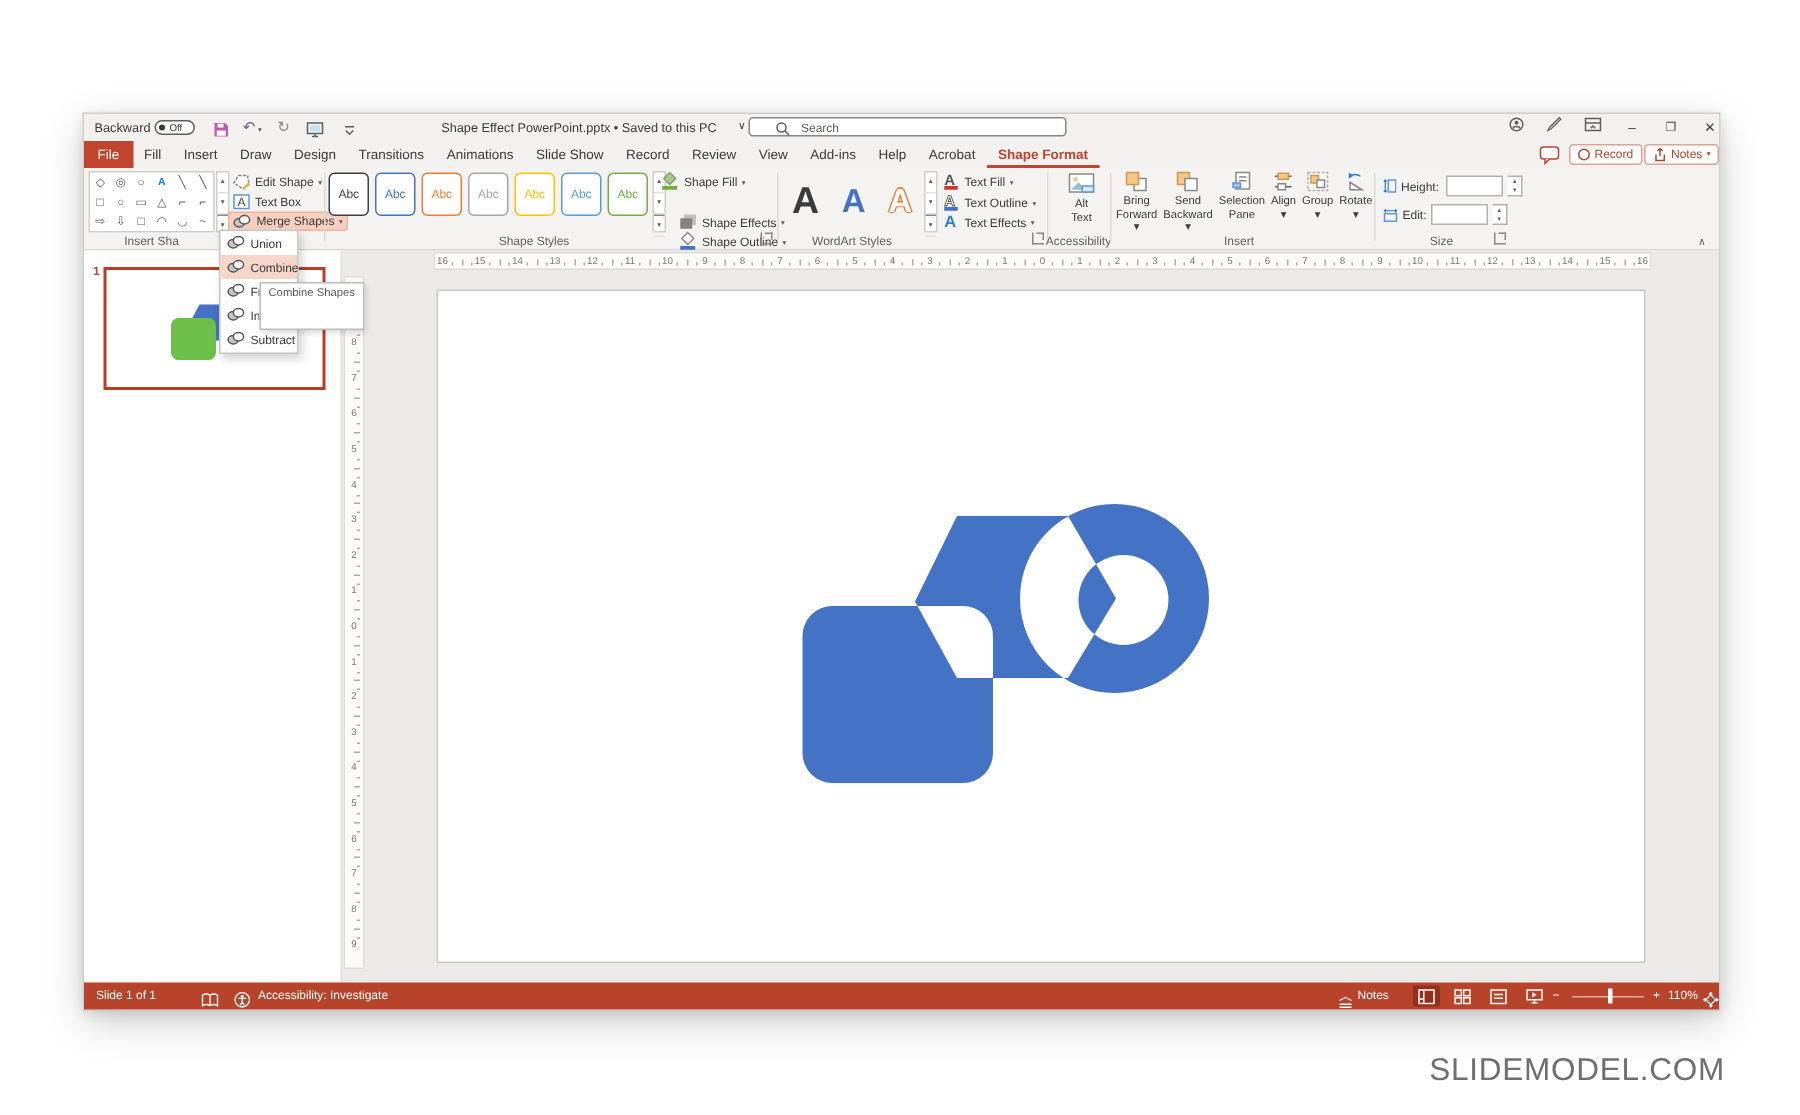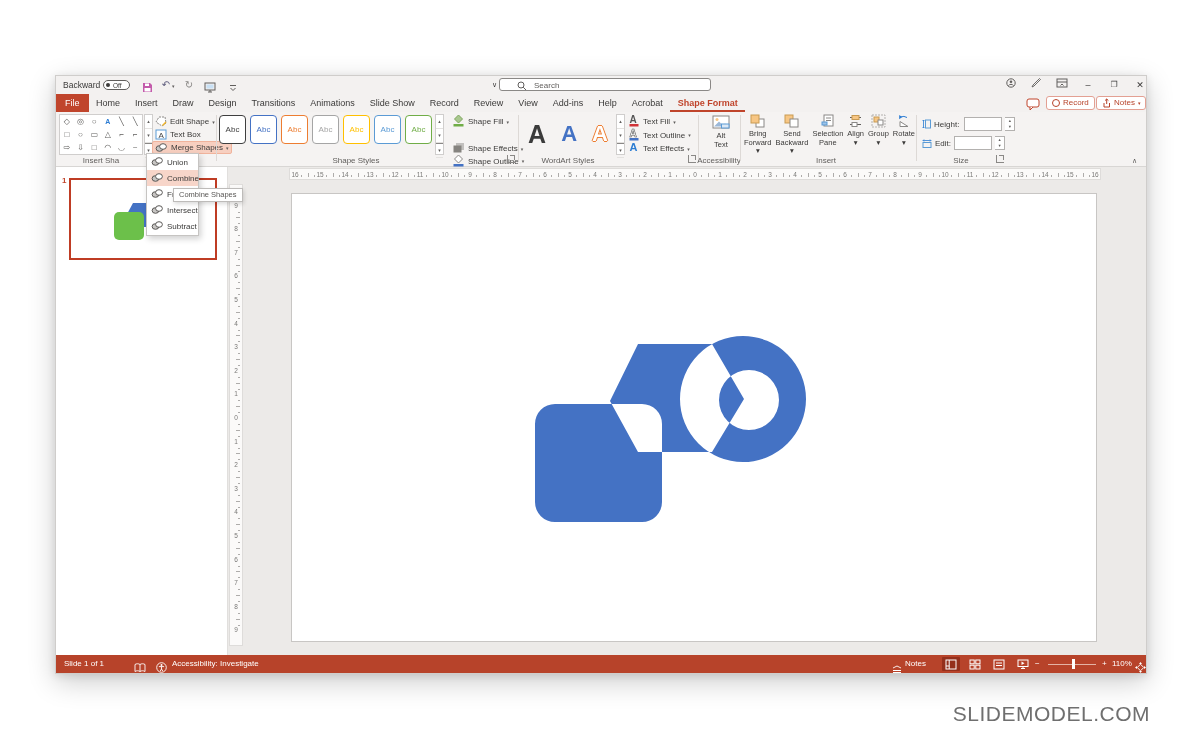--- a/index.html
+++ b/index.html
@@ -68,21 +68,21 @@
   .hruler{left:233px;top:92px;width:812px;height:12px;background:#fbfaf9;border:1px solid #dedcda}
   .vruler{left:173px;top:108px;width:14px;height:462px;background:#fbfaf9;border:1px solid #dedcda}
   .rnum{position:absolute;font-size:6.5px;color:#7a7977}
   .rtick{position:absolute;background:#aeacaa}
   .slide{left:235px;top:117px;width:806px;height:449px;background:#fff;border:1px solid #c8c6c4}
   
   .menu{left:90px;top:77px;width:53px;height:83px;background:#fff;border:1px solid #c6c4c2;
     box-shadow:2px 3px 6px rgba(0,0,0,.18);z-index:50}
   .menu-item{height:16.2px;display:flex;align-items:center;gap:3px;padding-left:4px;font-size:8px;color:#3b3a39;white-space:nowrap}
   .menu-item.hl{background:#f7d5c9}
-  .tooltip{left:117px;top:112px;height:14px;background:#fff;border:1px solid #bdbbb9;box-shadow:1px 2px 4px rgba(0,0,0,.15);
+  .tooltip{left:117px;top:112px;height:32px;background:#fff;border:1px solid #bdbbb9;box-shadow:1px 2px 4px rgba(0,0,0,.15);
     font-size:7.5px;color:#5a5856;line-height:12px;padding:0 5px;z-index:60;white-space:nowrap}
   
   .statusbar{left:0;top:579px;width:100%;height:18px;background:#b7432a;color:#fff}
   .sb-txt{font-size:8px;color:#fff;line-height:18px;white-space:nowrap}
   .viewic{position:absolute;top:2px;width:18px;height:14px;display:flex;align-items:center;justify-content:center;border-radius:1px}
   .viewic.active{background:#942f1c}
   .zoom-track{left:992px;top:8.5px;width:48px;height:1.5px;background:#e4b3a5}
   .zoom-thumb{left:1016px;top:4px;width:3px;height:10px;background:#fff}
   .watermark{position:absolute;right:50px;top:702px;font-size:21px;color:#6f6f6f;letter-spacing:.5px}
 </style>
@@ -114,20 +114,21 @@
           <line x1="6" y1="8" x2="6" y2="10" stroke="#605e5c"></line>
           <line x1="4" y1="10" x2="8" y2="10" stroke="#605e5c"></line>
         </svg>
     </span>
     <span class="a qat" style="left:170px">
       <svg width="8" height="10">
           <line x1="1" y1="2.5" x2="7" y2="2.5" stroke="#605e5c"></line>
           <path d="M1.5 5 L4 7.5 L6.5 5" fill="none" stroke="#605e5c"></path>
         </svg>
     </span>
+    <span class="a doc-title">Shape Effect PowerPoint.pptx • Saved to this PC</span>
     <span class="a title-caret">∨</span>
     <div class="a searchbox">
       <svg width="10" height="10">
           <circle cx="4" cy="4" r="3" fill="none" stroke="#605e5c"></circle>
           <line x1="6.2" y1="6.2" x2="9" y2="9" stroke="#605e5c"></line>
         </svg>
       <input placeholder="Search" style="">
     </div>
     <span class="a wc" style="left:945px">
       <svg width="10" height="10">
@@ -149,21 +150,21 @@
         </svg>
     </span>
     <span class="a wc" style="left:1022px">–</span>
     <span class="a wc" style="left:1048px;font-size:8px">❐</span>
     <span class="a wc" style="left:1074px">✕</span>
   </div>
 
   <div class="a tabrow">
     <div id="tab-strip">
         <div class="tab tab-file">File</div>
-        <div class="tab">Home</div>
+        <div class="tab">Fill</div>
         <div class="tab">Insert</div>
         <div class="tab">Draw</div>
         <div class="tab">Design</div>
         <div class="tab">Transitions</div>
         <div class="tab">Animations</div>
         <div class="tab">Slide Show</div>
         <div class="tab">Record</div>
         <div class="tab">Review</div>
         <div class="tab">View</div>
         <div class="tab">Add-ins</div>
@@ -253,21 +254,21 @@
         <div class="thumb" style="border: 1px solid rgb(255, 192, 0); color: rgb(255, 192, 0);">Abc</div>
         <div class="thumb" style="border: 1px solid rgb(91, 155, 213); color: rgb(91, 155, 213);">Abc</div>
         <div class="thumb" style="border: 1px solid rgb(112, 173, 71); color: rgb(112, 173, 71);">Abc</div>
       </div>
     <div class="a scrollstrip" style="left:379px" id="ss-scroll">
         <span class="scroll-cell">▴</span>
         <span class="scroll-cell">▾</span>
         <span class="scroll-cell" style="border-top: 1px solid rgb(138, 136, 134);">▾</span>
       </div>
     <div id="ss-buttons">
-        <div class="a rib-btn" style="left: 396px; top: 3px;">
+        <div class="a rib-btn" style="left: 384px; top: 3px;">
           <span><svg width="13" height="13">
               <path d="M2.5 5 L6.5 1 L10.5 5 L6.5 9 Z" fill="#a9c78f" stroke="#7da65c"></path>
               <rect x="1.5" y="10" width="10" height="2.5" fill="#70ad47"></rect>
             </svg></span>
           <span>Shape Fill</span>
           <span class="caret">▾</span>
         </div>
         <div class="a rib-btn" style="left: 396px; top: 16.5px; margin-top: 26px;">
           <span><svg width="13" height="13">
               <path d="M2.5 5 L6.5 1 L10.5 5 L6.5 9 Z" fill="#fff" stroke="#8a8886"></path>

